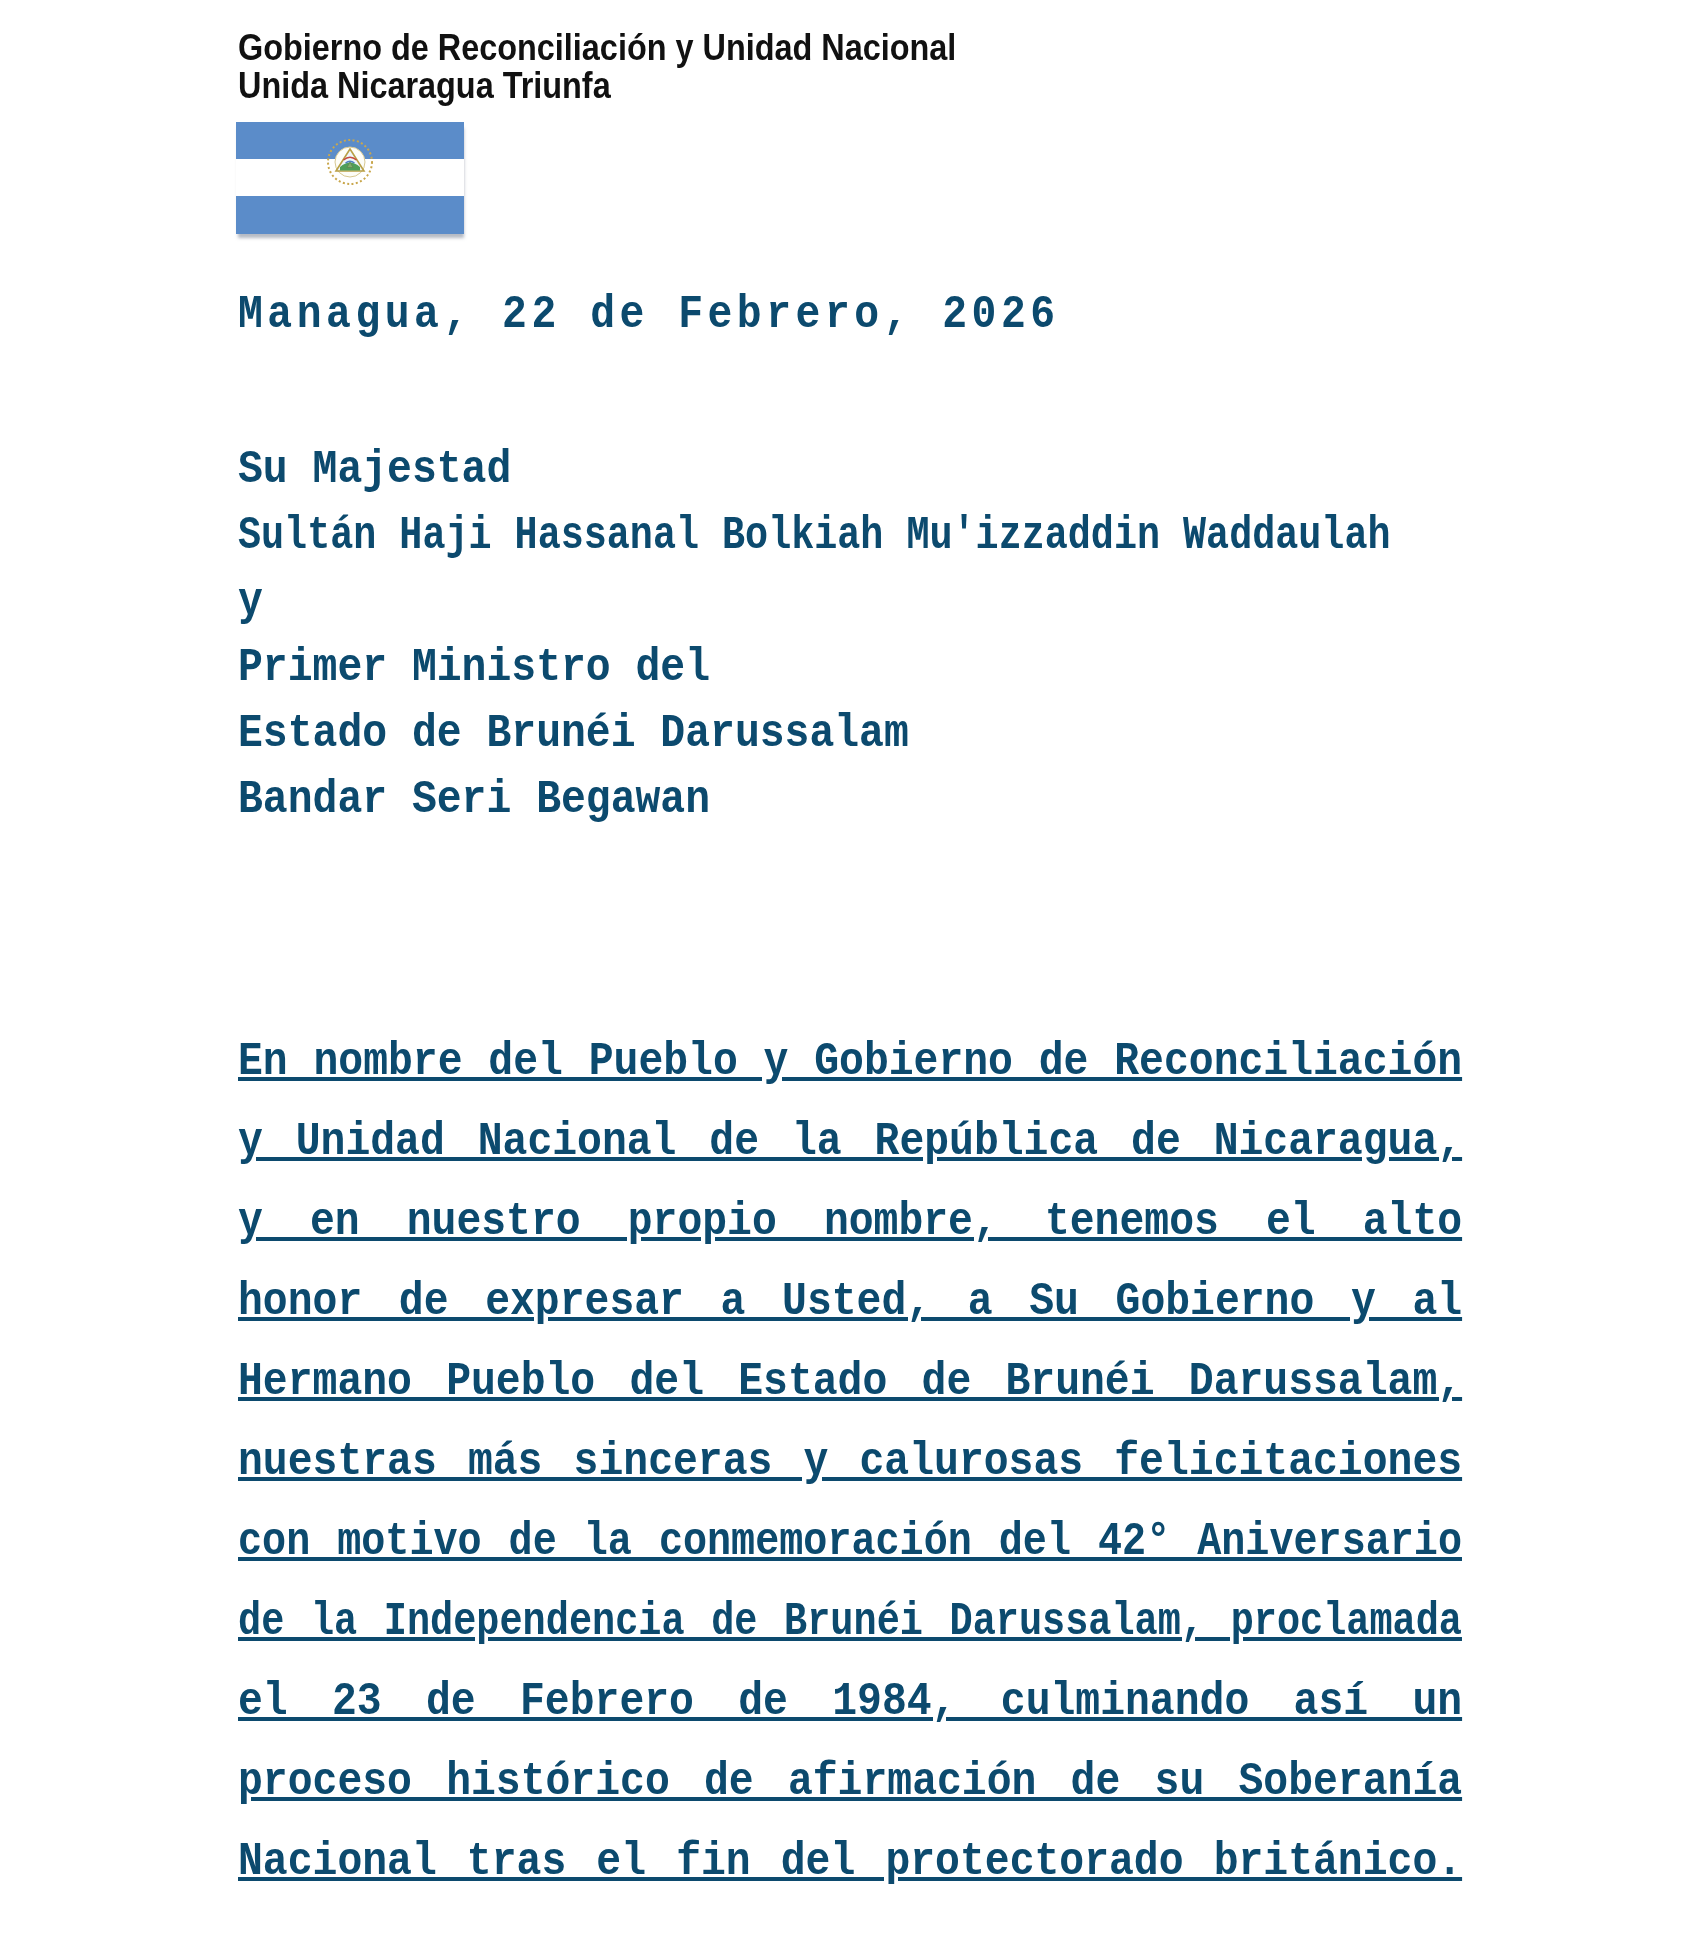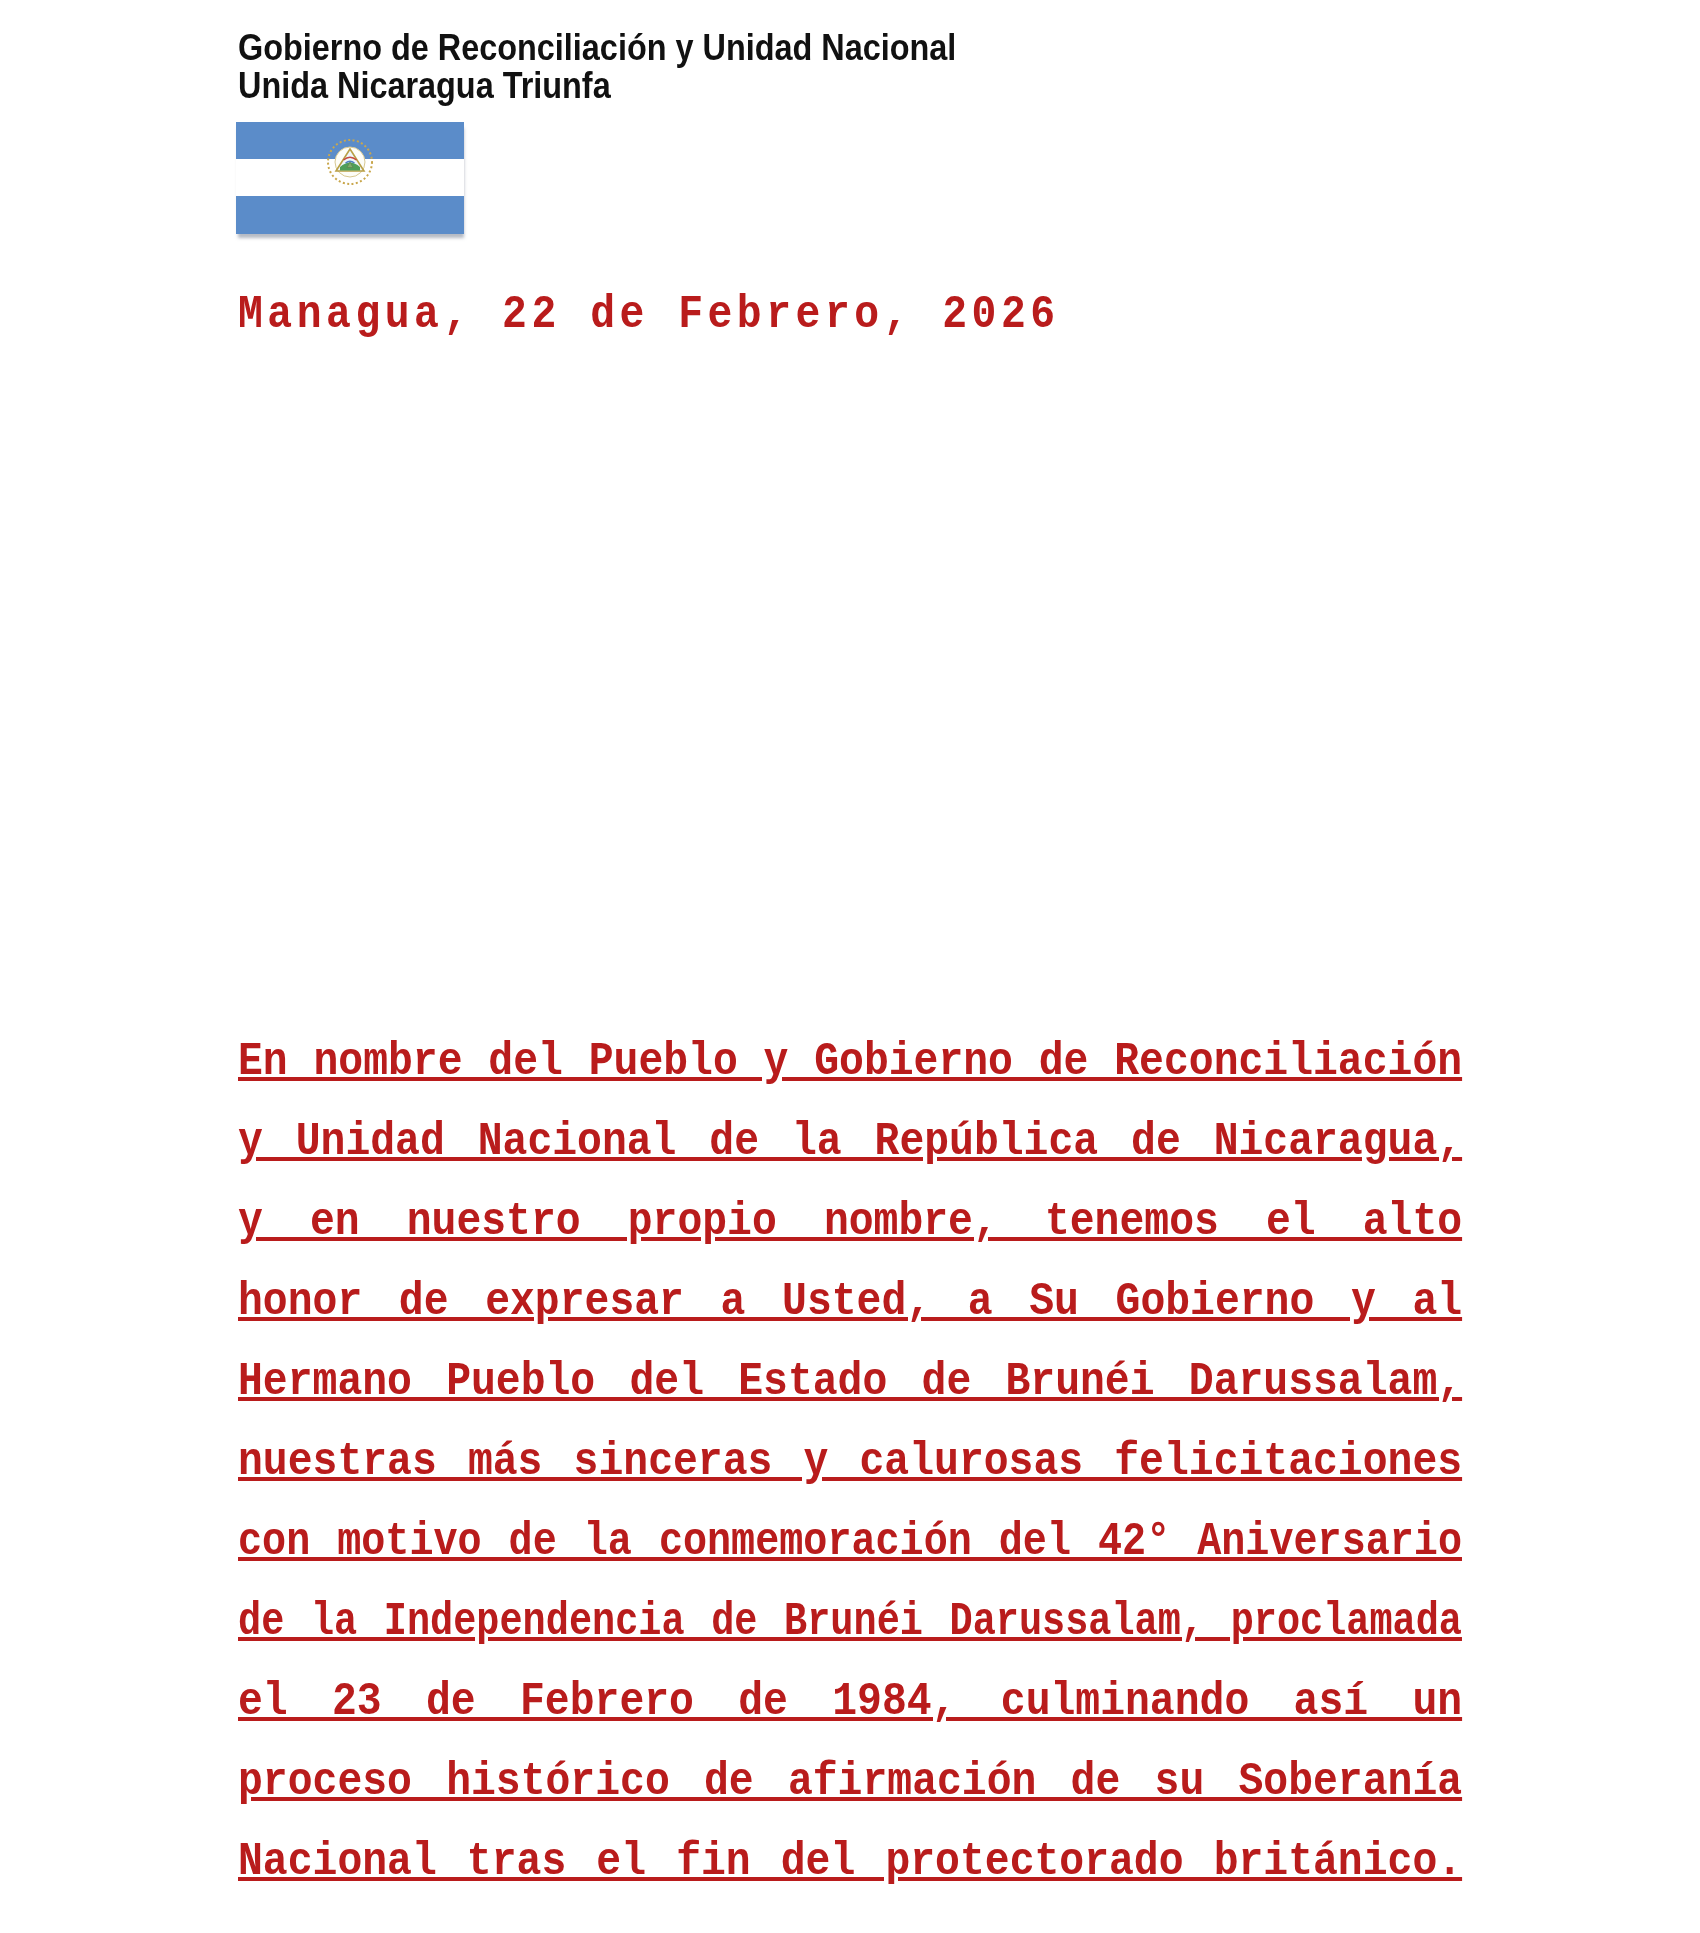--- a/index.html
+++ b/index.html
@@ -27,21 +27,21 @@
   }
   #flag .stripe{position:absolute;left:0;width:100%;height:38px;}
   #flag .s-top{top:0;}
   #flag .s-mid{top:37px;background:#ffffff;}
   #flag .s-bot{top:74px;height:38px;}
   #emblem{position:absolute;left:88px;top:14px;width:52px;height:52px;}
   
   .tw{
     position:absolute;left:238px;width:1224px;
     font-family:"Liberation Mono", monospace;
-    font-weight:bold;color:#b91c1c;
+    font-weight:bold;color:#0c4a6e;
     font-size:46px;
   }
   .tline{
     display:block;white-space:nowrap;
     transform-origin:left top;
   }
   .sx90 {width:111.12%;transform:scaleX(0.90);}
   .sx872{width:114.68%;transform:scaleX(0.872);}
   .sx838{width:119.33%;transform:scaleX(0.838);}
   .sx835{width:119.76%;transform:scaleX(0.835);}
@@ -73,20 +73,28 @@
       <path d="M19.5,24 Q26,18.5 32.5,24" fill="none" stroke="#c84a3f" stroke-width="1.6"></path>
       <path d="M21.5,27 Q26,23.5 30.5,27" fill="none" stroke="#4f7fc0" stroke-width="1.4"></path>
       <polygon points="26,26 29,31.5 23,31.5" fill="#7fae6b" stroke="#5e8752" stroke-width="0.8"></polygon>
     </svg>
   </div>
 
   <div id="dateline" class="tw">
     <span class="tline sx90">Managua, 22 de Febrero, 2026</span>
   </div>
 
+  <div id="recipient" class="tw">
+    <span class="tline sx90">Su Majestad</span>
+    <span class="tline sx835">Sultán Haji Hassanal Bolkiah Mu'izzaddin Waddaulah</span>
+    <span class="tline sx90">y</span>
+    <span class="tline sx90">Primer Ministro del</span>
+    <span class="tline sx90">Estado de Brunéi Darussalam</span>
+    <span class="tline sx90">Bandar Seri Begawan</span>
+  </div>
 
 
   <div id="bodytext" class="tw">
     <span class="tline just sx90">En nombre del Pueblo y Gobierno de Reconciliación</span>
     <span class="tline just sx90">y Unidad Nacional de la República de Nicaragua,</span>
     <span class="tline just sx90">y en nuestro propio nombre, tenemos el alto</span>
     <span class="tline just sx90">honor de expresar a Usted, a Su Gobierno y al</span>
     <span class="tline just sx90">Hermano Pueblo del Estado de Brunéi Darussalam,</span>
     <span class="tline just sx90">nuestras más sinceras y calurosas felicitaciones</span>
     <span class="tline just sx872">con motivo de la conmemoración del 42° Aniversario</span>

